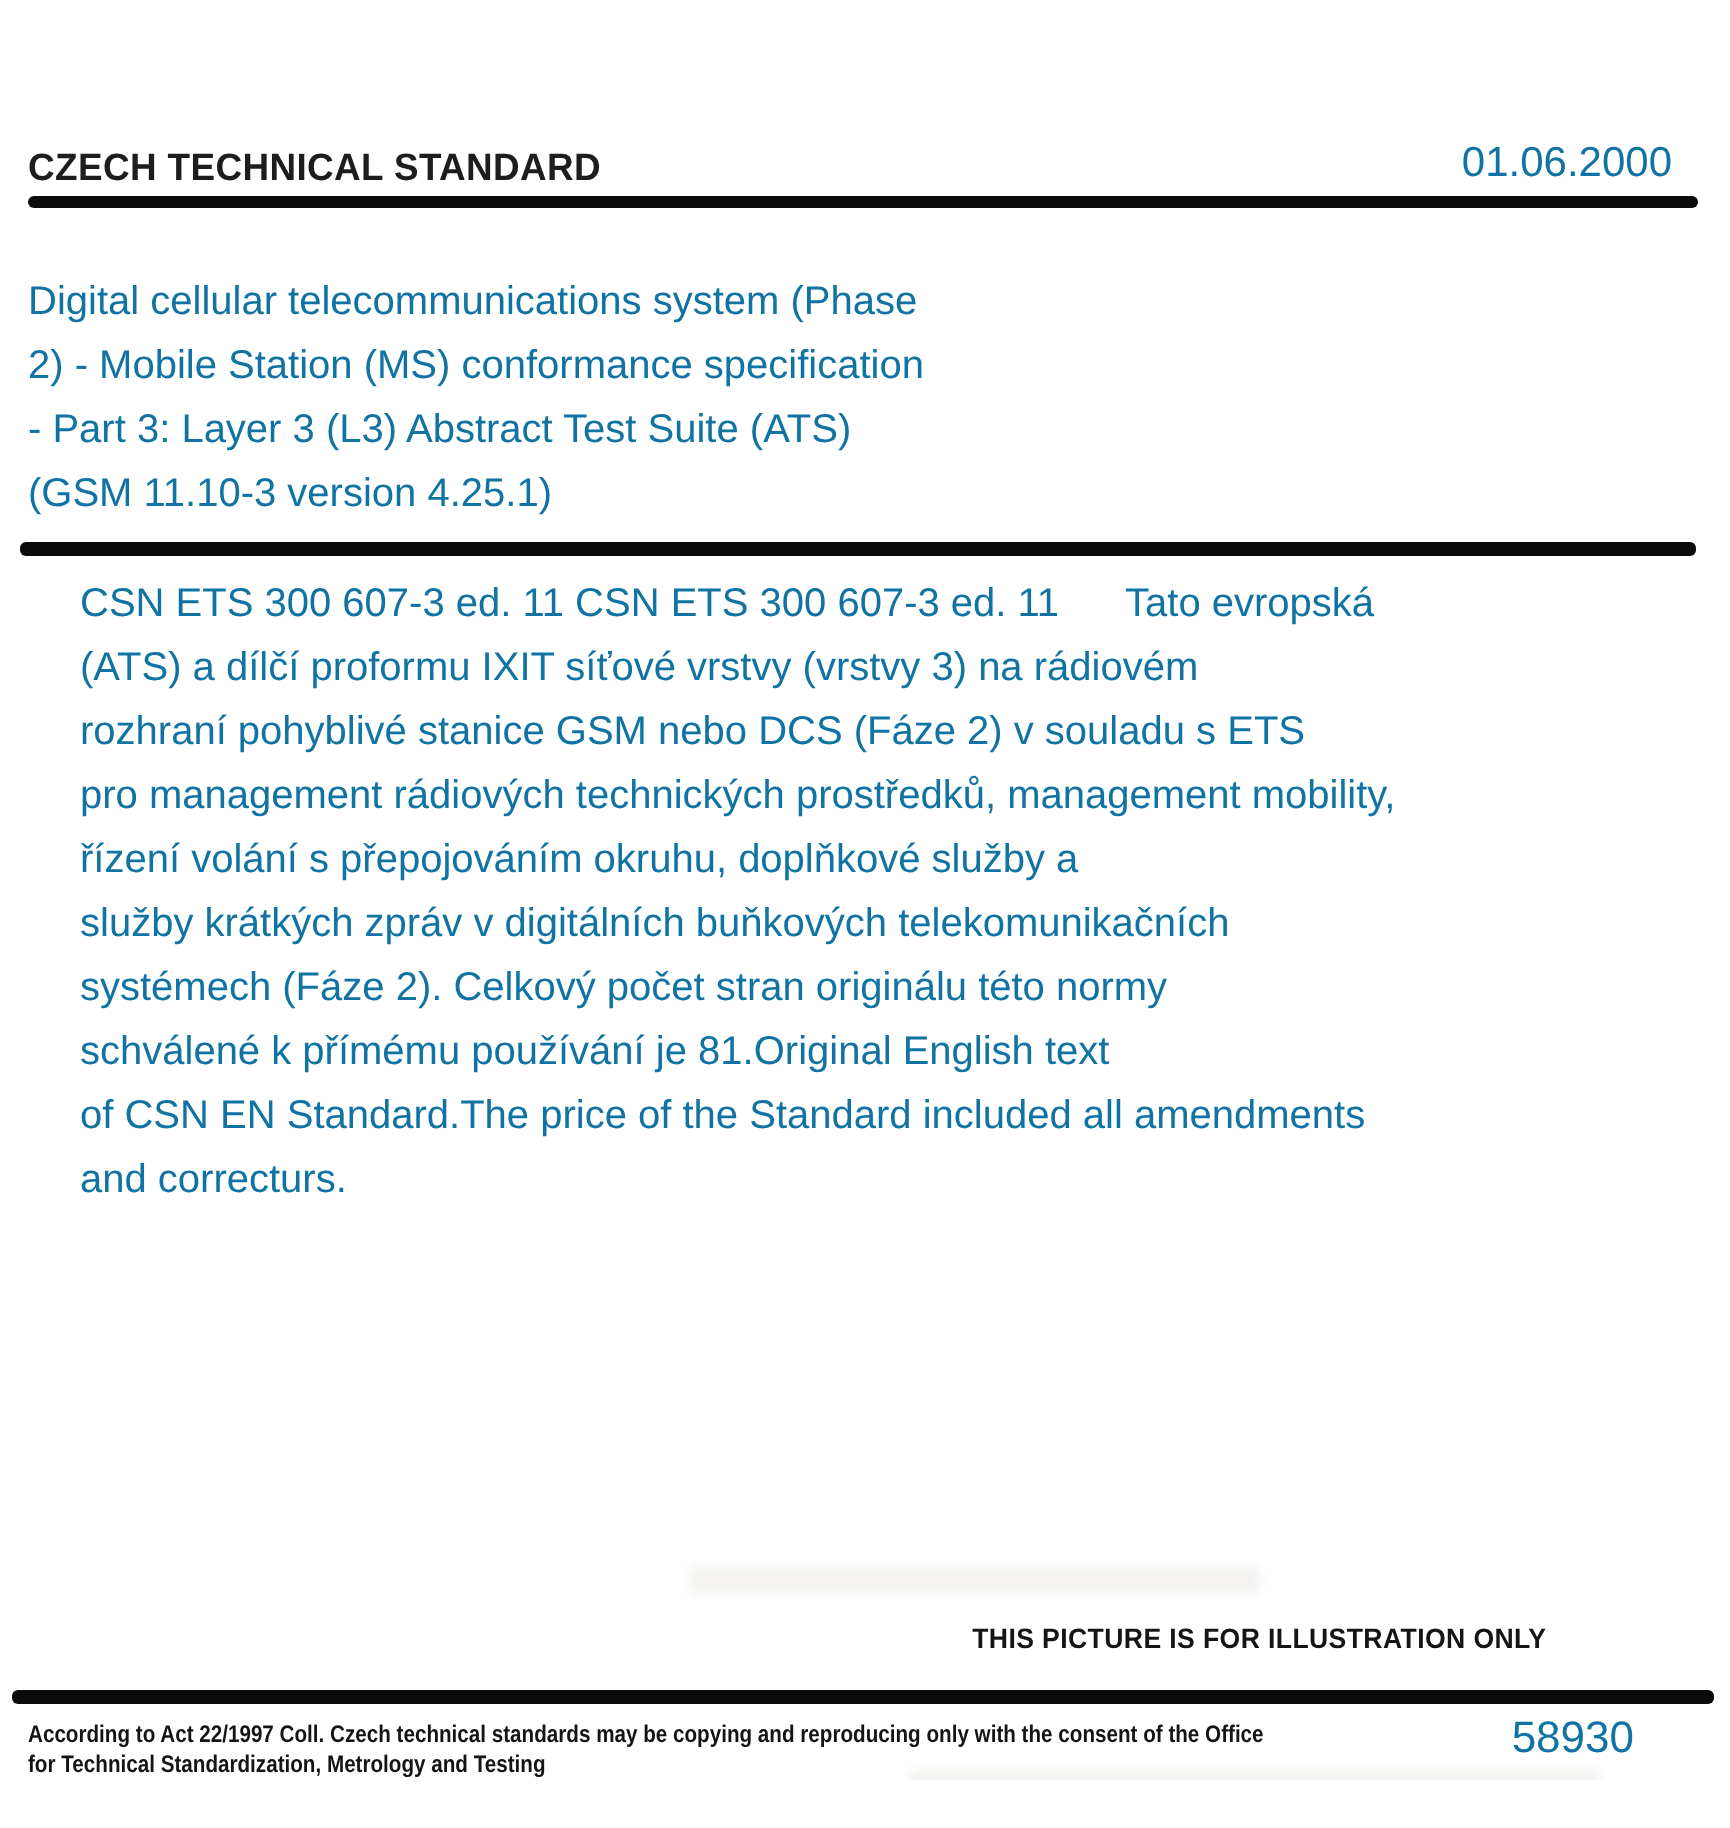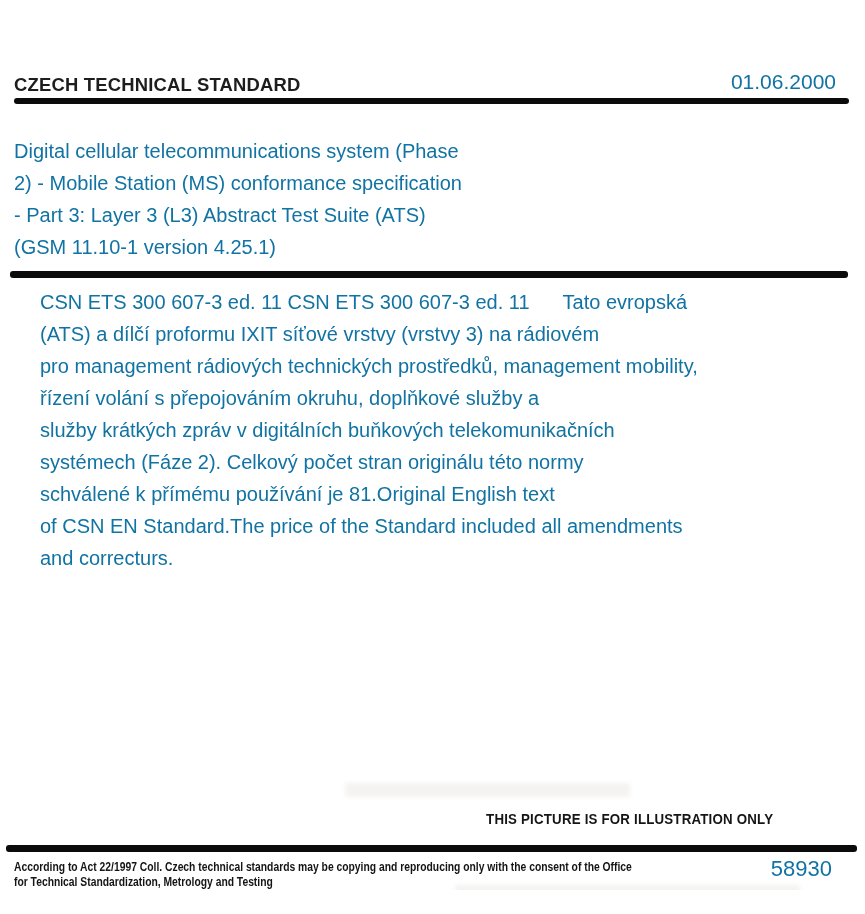--- a/index.html
+++ b/index.html
@@ -66,49 +66,50 @@
     white-space:nowrap;letter-spacing:.2px;
   }
   
   .footer-notice{
     position:absolute;left:14px;top:860px;
     font-size:12px;font-weight:bold;color:#141414;
     transform:scaleX(.86);transform-origin:0 0;
   }
   .footer-notice div{line-height:15px;white-space:pre;}
   .footer-number{
-    position:absolute;right:33px;top:856px;
+    position:absolute;right:48px;top:856px;
     font-size:22px;color:var(--accent);
     white-space:nowrap;
   }
 </style>
 </head>
 <body>
 
 <div class="page">
 
   <div class="header-title">CZECH TECHNICAL STANDARD</div>
 
   <div class="header-date">01.06.2000</div>
 
   <div class="rule rule-1"></div>
 
   <div class="title-left">
       <div>Digital cellular telecommunications system (Phase</div>
       <div>2) - Mobile Station (MS) conformance specification</div>
       <div>- Part 3: Layer 3 (L3) Abstract Test Suite (ATS)</div>
-      <div>(GSM 11.10-1 version 4.25.1)</div>
+      <div>(GSM 11.10-3 version 4.25.1)</div>
     </div>
 
 
   <div class="rule rule-2"></div>
 
   <div class="abstract">
       <div>CSN ETS 300 607-3 ed. 11 CSN ETS 300 607-3 ed. 11      Tato evropská</div>
       <div>(ATS) a dílčí proformu IXIT síťové vrstvy (vrstvy 3) na rádiovém</div>
+      <div>rozhraní pohyblivé stanice GSM nebo DCS (Fáze 2) v souladu s ETS</div>
       <div>pro management rádiových technických prostředků, management mobility,</div>
       <div>řízení volání s přepojováním okruhu, doplňkové služby a</div>
       <div>služby krátkých zpráv v digitálních buňkových telekomunikačních</div>
       <div>systémech (Fáze 2). Celkový počet stran originálu této normy</div>
       <div>schválené k přímému používání je 81.Original English text</div>
       <div>of CSN EN Standard.The price of the Standard included all amendments</div>
       <div>and correcturs.</div>
     </div>
 
   <div class="ghost ghost-1"></div>

